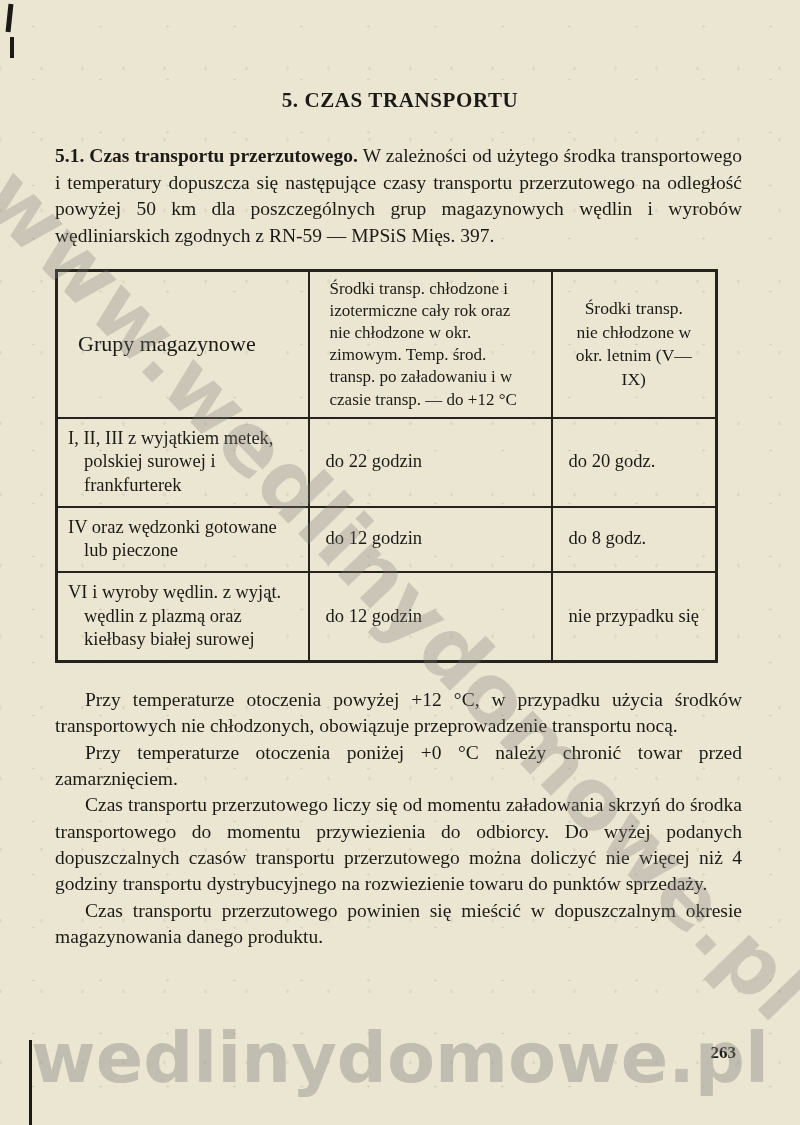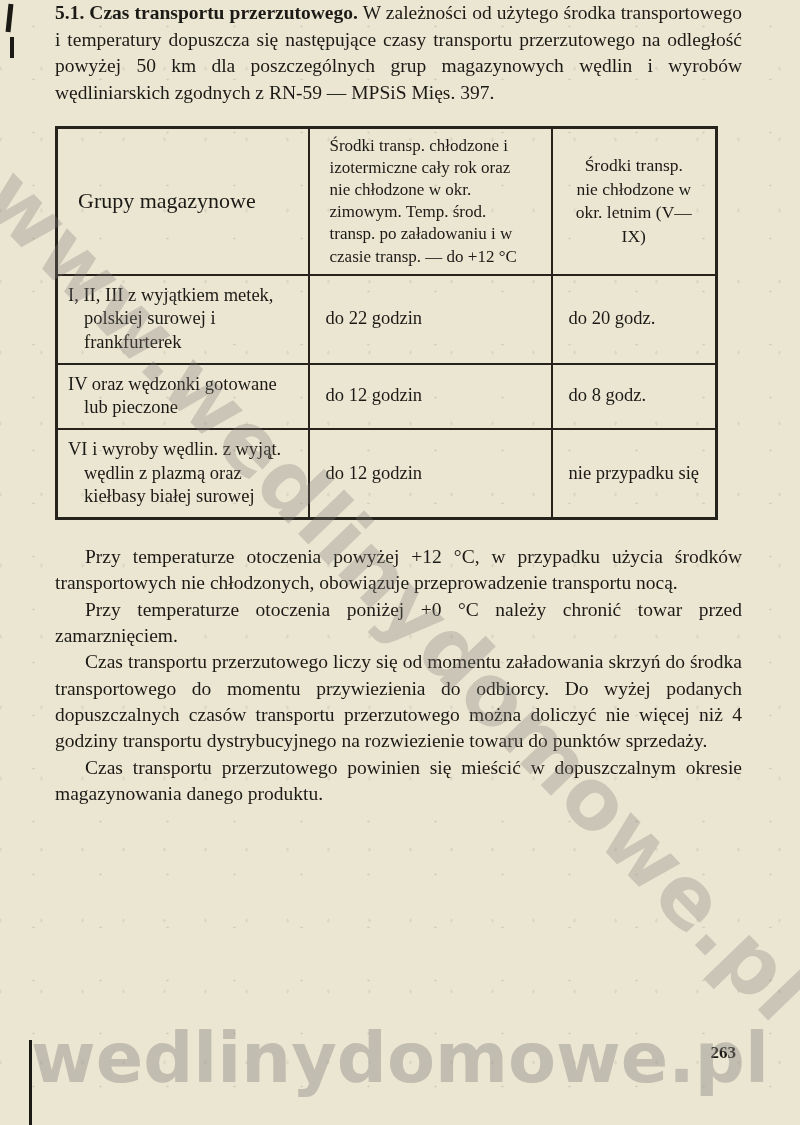--- a/index.html
+++ b/index.html
@@ -112,20 +112,21 @@
 
 <div class="page">
 
   <div class="artifact a1"></div>
   <div class="artifact a2"></div>
   <div class="artifact a3"></div>
 
   <div class="wm-diag">www.wedlinydomowe.pl</div>
   <div class="wm-bottom">wedlinydomowe.pl</div>
 
+  <h1 class="title">5. CZAS TRANSPORTU</h1>
 
   <p class="intro"><b>5.1. Czas transportu przerzutowego.</b><span> W zależności od użytego środka transportowego i temperatury dopuszcza się następujące czasy transportu przerzutowego na odległość powyżej 50 km dla poszczególnych grup magazynowych wędlin i wyrobów wędliniarskich zgodnych z RN-59 — MPSiS Mięs. 397.</span></p>
 
   <table class="transport">
     <colgroup>
         <col class="c1">
         <col class="c2">
         <col class="c3">
       </colgroup>
     <thead>

